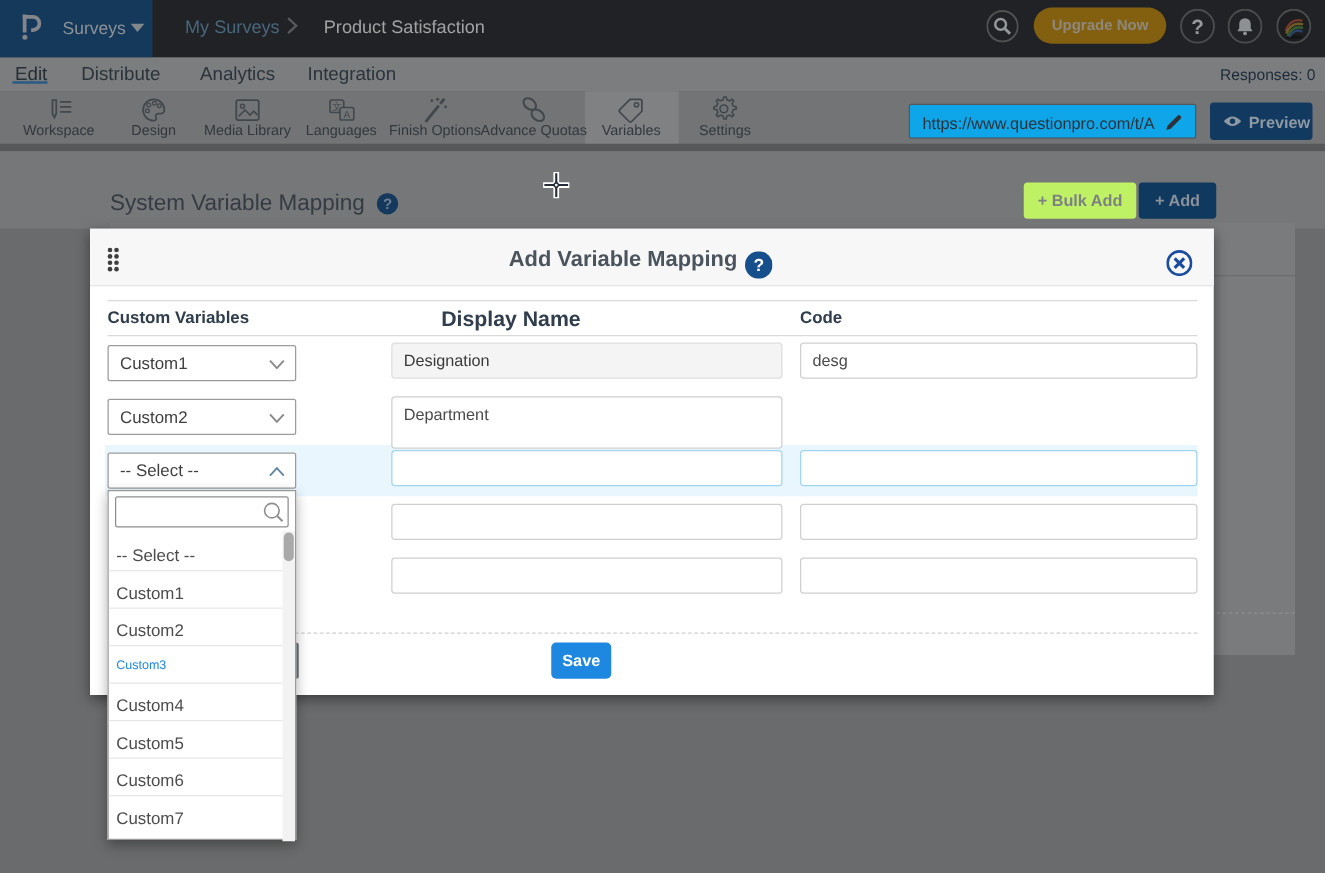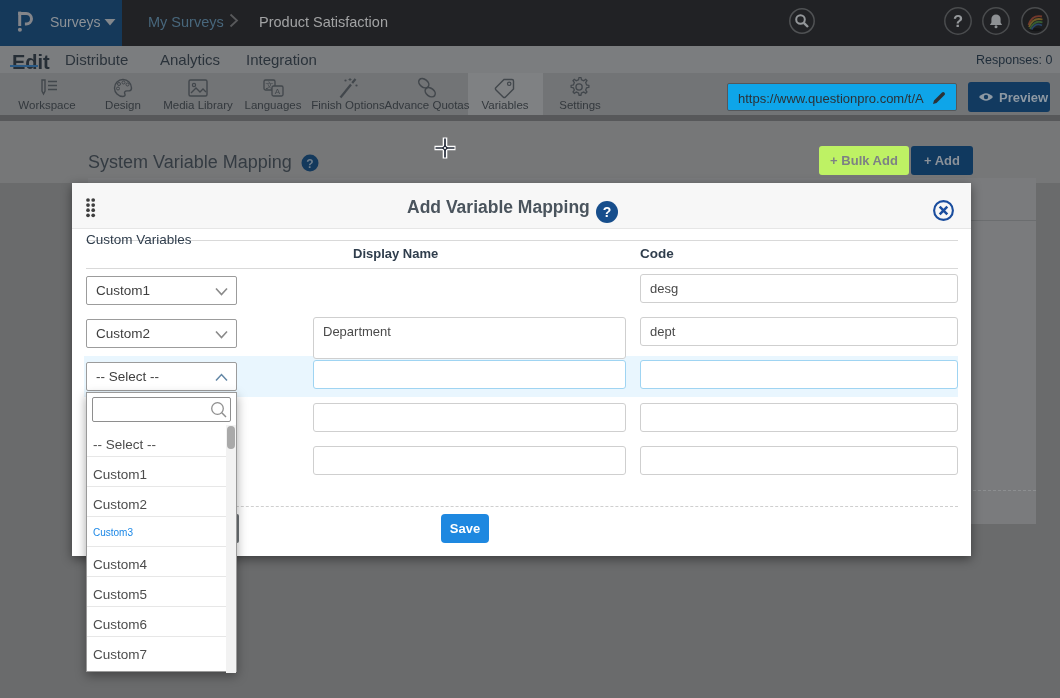--- a/index.html
+++ b/index.html
@@ -27,20 +27,21 @@
       <path d="M1.5 1.5 L8 7.5 L1.5 13.5" stroke="#58595b" stroke-width="1.8" fill="none"></path>
     </svg>
   <span class="abs" style="left:259px;top:14px;font-size:14.5px;color:#a2a3a4;">Product Satisfaction</span>
 
   <svg class="abs" style="left:789px;top:8px;" width="26" height="26" viewBox="0 0 26 26">
     <circle cx="13" cy="13" r="12.2" fill="none" stroke="#505254" stroke-width="1.5"></circle>
     <circle cx="11.5" cy="11.5" r="4.3" fill="none" stroke="#94979a" stroke-width="2"></circle>
     <path d="M14.8 14.8 L19 19" stroke="#94979a" stroke-width="2.4"></path>
   </svg>
 
+  <div class="abs" style="left:827px;top:6px;width:106px;height:29px;background:#836010;border-radius:15px;color:#8e887c;font-size:12px;font-weight:bold;text-align:center;line-height:29px;">Upgrade Now</div>
 
   <svg class="abs" style="left:944px;top:7px;" width="28" height="28" viewBox="0 0 28 28">
     <circle cx="14" cy="14" r="13.2" fill="none" stroke="#4a4c4e" stroke-width="1.5"></circle>
     <text x="14" y="20" font-size="16.5" font-weight="bold" fill="#96999c" text-anchor="middle" font-family="Liberation Sans">?</text>
   </svg>
 
   <svg class="abs" style="left:982px;top:7px;" width="28" height="28" viewBox="0 0 28 28">
     <circle cx="14" cy="14" r="13.2" fill="none" stroke="#4a4c4e" stroke-width="1.5"></circle>
     <path d="M14 7.5 a4.6 4.6 0 0 1 4.6 4.6 v3.4 l1.5 2.5 h-12.2 l1.5 -2.5 v-3.4 a4.6 4.6 0 0 1 4.6 -4.6 z" fill="#8e9194"></path>
     <circle cx="14" cy="19.7" r="1.5" fill="#8e9194"></circle>
@@ -50,21 +51,21 @@
     <circle cx="14" cy="14" r="13.2" fill="#1d1e20" stroke="#4a4c4e" stroke-width="1.5"></circle>
     <ellipse cx="14.5" cy="22.6" rx="6.5" ry="1.6" fill="#141517"></ellipse>
     <path d="M7.5 18 Q11 7.5 21 9.5" stroke="#74392b" stroke-width="1.8" fill="none"></path>
     <path d="M8 20 Q12 10 21.5 12.5" stroke="#715c28" stroke-width="1.8" fill="none"></path>
     <path d="M9 22 Q13.5 12.5 21.5 15.5" stroke="#375c32" stroke-width="1.8" fill="none"></path>
     <path d="M10.5 22.5 Q15 15 21 18.5" stroke="#294468" stroke-width="1.8" fill="none"></path>
   </svg>
 </div>
 
 <div class="abs" style="left:0;top:46px;width:1060px;height:27px;background:#7b7d7f;">
-  <span class="abs" style="left:12px;top:5px;font-size:20px;font-weight:bold;color:#262e36;">Edit</span>
+  <span class="abs" style="left:12px;top:5px;font-size:15px;font-weight:normal;color:#262e36;">Edit</span>
   <div class="abs" style="left:10px;top:19px;width:28px;height:2px;background:#2b5a85;"></div>
   <span class="abs" style="left:65px;top:5px;font-size:15px;color:#2b333b;">Distribute</span>
   <span class="abs" style="left:160px;top:5px;font-size:15px;color:#2b333b;">Analytics</span>
   <span class="abs" style="left:246px;top:5px;font-size:15px;color:#2b333b;">Integration</span>
   <span class="abs" style="left:976px;top:7px;font-size:12.5px;color:#1e2c39;">Responses: 0</span>
 </div>
 
 <div class="abs" style="left:0;top:72.5px;width:1060px;height:0.5px;background:#686a6c;"></div>
 <div class="abs" style="left:0;top:73px;width:1060px;height:43px;background:#727476;">
   <div class="abs" style="left:468px;top:0;width:75px;height:43px;background:#7f8183;"></div>
@@ -177,48 +178,48 @@
   <svg class="abs" style="left:524px;top:18px;" width="22" height="22" viewBox="0 0 22 22">
     <circle cx="11" cy="11" r="11" fill="#174e8c"></circle>
     <text x="11" y="15.7" font-size="14" font-weight="bold" fill="#ffffff" text-anchor="middle" font-family="Liberation Sans">?</text>
   </svg>
   <svg class="abs" style="left:861px;top:17px;" width="21" height="21" viewBox="0 0 21 21">
     <circle cx="10.5" cy="10.5" r="9.4" fill="none" stroke="#1a4d9e" stroke-width="2.1"></circle>
     <path d="M6.7 6.7 L14.3 14.3 M14.3 6.7 L6.7 14.3" stroke="#1a4d9e" stroke-width="2.5"></path>
   </svg>
 
   <div class="abs" style="left:14px;top:57px;width:872px;height:1px;background:#d9d9d9;"></div>
-  <span class="abs" style="left:14px;top:49px;font-size:13.5px;font-weight:normal;color:#2f3d4c;">Custom Variables</span>
-  <span class="abs" style="left:240px;top:63px;font-size:13px;font-weight:bold;color:#2f3d4c;padding-left:41px;">Display Name</span>
+  <span class="abs" style="left:14px;top:63px;font-size:13.5px;font-weight:bold;color:#2f3d4c;">Custom Variables</span>
+  <span class="abs" style="left:240px;top:63px;font-size:17px;font-weight:bold;color:#2f3d4c;padding-left:41px;">Display Name</span>
   <span class="abs" style="left:568px;top:63px;font-size:13.5px;font-weight:bold;color:#2f3d4c;">Code</span>
   <div class="abs" style="left:14px;top:85px;width:872px;height:1px;background:#d9d9d9;"></div>
 
   <div class="abs" style="left:12px;top:173px;width:874px;height:41px;background:#e9f6fe;"></div>
 
   <div class="abs" style="left:14px;top:93px;width:151px;height:29px;background:#fff;border:1px solid #9c9c9c;border-radius:2px;">
     <span class="abs" style="left:9px;top:6px;font-size:13.5px;color:#3f3f3f;">Custom1</span>
     <svg class="abs" style="left:128px;top:10px;" width="13" height="9" viewBox="0 0 13 9">
         <path d="M1 1.5 L6.5 7.5 L12 1.5" stroke="#8a8a8a" stroke-width="1.6" fill="none"></path>
       </svg>
   </div>
+  <div class="abs" style="left:241px;top:91px;width:313px;height:29px;background:#f4f4f4;border:1px solid #ddd;border-radius:3px;">
+    <span class="abs" style="left:9px;top:6px;font-size:13px;color:#3a3a3a;">Designation</span>
+  </div>
   <div class="abs" style="left:568px;top:91px;width:318px;height:29px;background:#fff;border:1px solid #cfcfcf;border-radius:3px;">
     <span class="abs" style="left:9px;top:6px;font-size:13px;color:#4a4a4a;">desg</span>
   </div>
 
   <div class="abs" style="left:14px;top:136px;width:151px;height:29px;background:#fff;border:1px solid #9c9c9c;border-radius:2px;">
     <span class="abs" style="left:9px;top:6px;font-size:13.5px;color:#3f3f3f;">Custom2</span>
     <svg class="abs" style="left:128px;top:10px;" width="13" height="9" viewBox="0 0 13 9">
         <path d="M1 1.5 L6.5 7.5 L12 1.5" stroke="#8a8a8a" stroke-width="1.6" fill="none"></path>
       </svg>
   </div>
   <div class="abs" style="left:241px;top:134px;width:313px;height:42px;background:#fff;border:1px solid #cfcfcf;border-radius:3px;">
     <span class="abs" style="left:9px;top:6px;font-size:13px;color:#4a4a4a;">Department</span>
-  </div>
-  <div class="abs" style="left:568px;top:134px;width:318px;height:29px;background:#fff;border:1px solid #cfcfcf;border-radius:3px;">
-    <span class="abs" style="left:9px;top:6px;font-size:13px;color:#4a4a4a;">dept</span>
   </div>
 
   <div class="abs" style="left:14px;top:179px;width:151px;height:29px;background:#fff;border:1px solid #9c9c9c;border-radius:2px;">
     <span class="abs" style="left:9px;top:6px;font-size:13.5px;color:#3f3f3f;">-- Select --</span>
     <svg class="abs" style="left:128px;top:10px;" width="13" height="9" viewBox="0 0 13 9">
         <path d="M1 7.5 L6.5 1.5 L12 7.5" stroke="#6286a5" stroke-width="1.5" fill="none"></path>
       </svg>
   </div>
   <div class="abs" style="left:241px;top:177px;width:313px;height:29px;background:#fff;border:1px solid #9fd4f2;border-radius:3px;"></div>
   <div class="abs" style="left:568px;top:177px;width:318px;height:29px;background:#fff;border:1px solid #9fd4f2;border-radius:3px;"></div>

